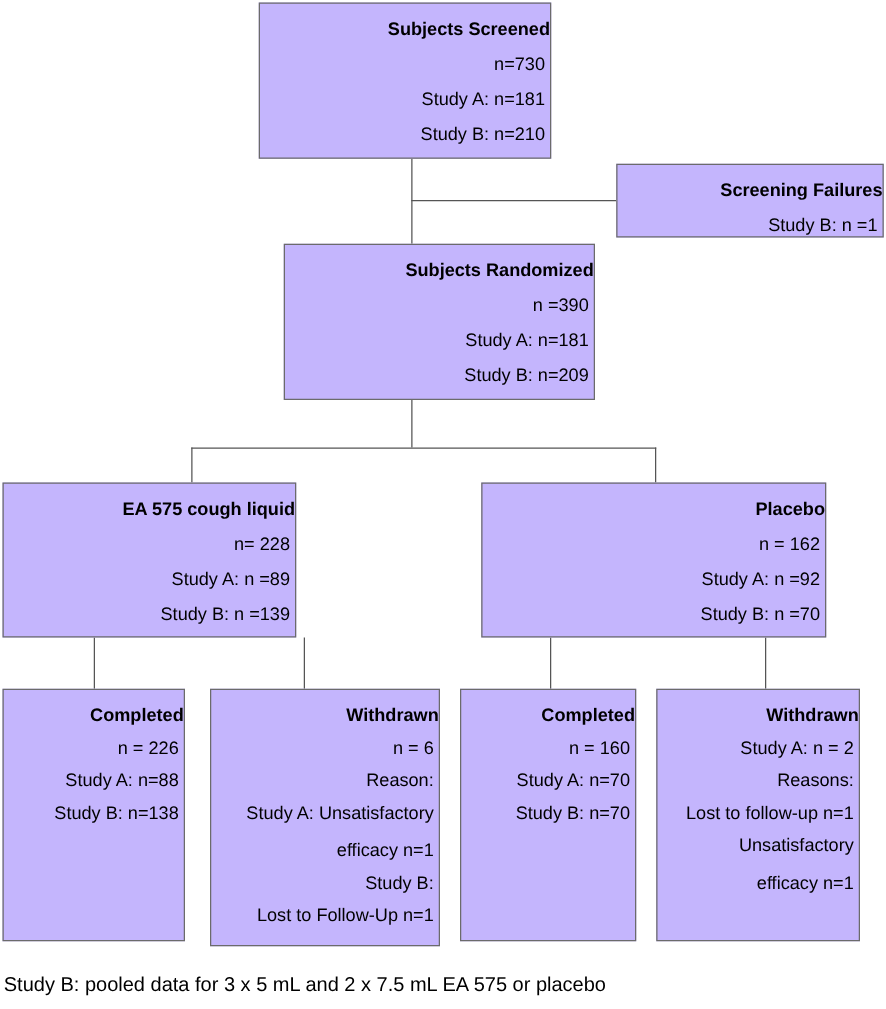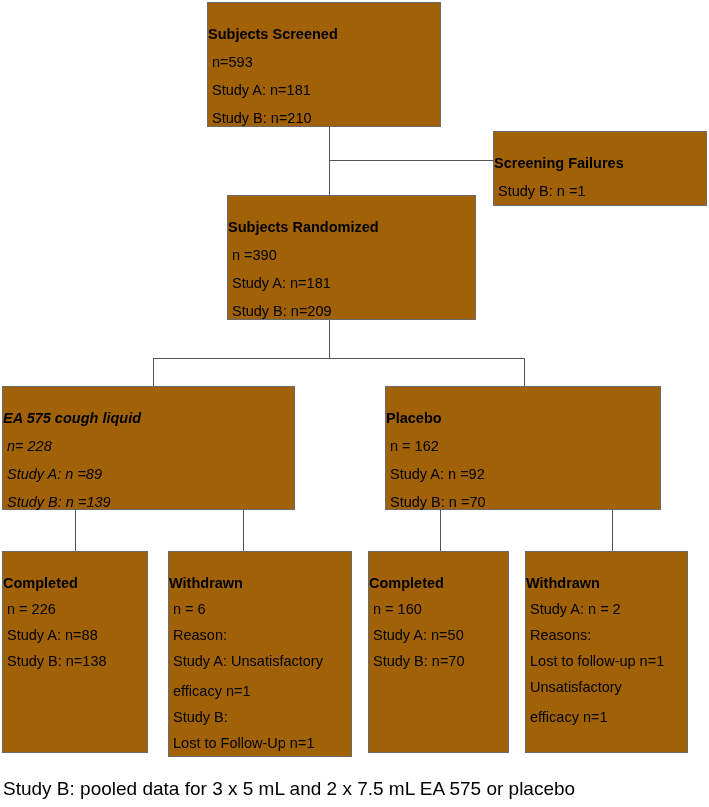--- a/index.html
+++ b/index.html
@@ -18,23 +18,23 @@
   #canvas {
     position: absolute;
     left: 0; top: 0;
     width: 709px;
     height: 807px;
   }
   .box {
     position: absolute;
     box-sizing: border-box;
     border: 1px solid #6b6b6b;
-    background: #a16207;
-    text-align: left;
-    padding-top: 16px;
+    background: #c4b5fd;
+    text-align: right;
+    padding-top: 6px;
   }
   .box .title {
     font-weight: bold;
     font-size: 14.5px;
     line-height: 18px;
     margin-top: 6px;
     margin-bottom: 2px;
   }
   .box .line {
     font-size: 14.5px;
@@ -54,30 +54,30 @@
     width: 1px;
     background: #555555;
   }
   .hline {
     position: absolute;
     height: 1px;
     background: #555555;
   }
   .footnote {
     position: absolute;
-    font-size: 19px;
+    font-size: 16px;
     line-height: 18px;
     white-space: nowrap;
   }
 
   
   #box-screened        { left: 207px; top: 2px;   width: 234px; height: 125px; }
-  #box-screening-fail  { left: 493px; top: 131px; width: 214px; height: 75px;  }
+  #box-screening-fail  { left: 493px; top: 131px; width: 214px; height: 59px;  }
   #box-randomized      { left: 207px; top: 195px; width: 249px; height: 125px; margin-left: 20px; }
-  #box-ea575           { left: 2px;   top: 386px; width: 293px; height: 124px; font-style: italic; }
+  #box-ea575           { left: 2px;   top: 386px; width: 235px; height: 124px; }
   #box-placebo         { left: 385px; top: 386px; width: 276px; height: 124px; }
   #box-completed-1     { left: 2px;   top: 551px; width: 146px; height: 202px; }
   #box-withdrawn-1     { left: 168px; top: 551px; width: 184px; height: 206px; }
   #box-completed-2     { left: 368px; top: 551px; width: 141px; height: 202px; }
   #box-withdrawn-2     { left: 525px; top: 551px; width: 163px; height: 202px; }
 </style>
 </head>
 <body>
 
 <div id="canvas">
@@ -92,21 +92,21 @@
   <div class="vline" style="left:524px; top:358px; height:28px;"></div>
 
   <div class="vline" style="left:75px; top:510px; height:41px;"></div>
   <div class="vline" style="left:243px; top:510px; height:41px;"></div>
 
   <div class="vline" style="left:440px; top:510px; height:41px;"></div>
   <div class="vline" style="left:612px; top:510px; height:41px;"></div>
 
   <div class="box" id="box-screened">
     <div class="title">Subjects Screened</div>
-    <div class="line">n=593</div>
+    <div class="line">n=730</div>
     <div class="line">Study A: n=181</div>
     <div class="line">Study B: n=210</div>
   </div>
 
   <div class="box" id="box-screening-fail">
     <div class="title">Screening Failures</div>
     <div class="line">Study B: n =1</div>
   </div>
 
   <div class="box" id="box-randomized">
@@ -143,21 +143,21 @@
     <div class="line tight">Reason:</div>
     <div class="line tight">Study A: Unsatisfactory</div>
     <div class="line sub">efficacy n=1</div>
     <div class="line tight">Study B:</div>
     <div class="line tight">Lost to Follow-Up n=1</div>
   </div>
 
   <div class="box" id="box-completed-2">
     <div class="title">Completed</div>
     <div class="line tight">n = 160</div>
-    <div class="line tight">Study A: n=50</div>
+    <div class="line tight">Study A: n=70</div>
     <div class="line tight">Study B: n=70</div>
   </div>
 
   <div class="box" id="box-withdrawn-2">
     <div class="title">Withdrawn</div>
     <div class="line tight">Study A: n = 2</div>
     <div class="line tight">Reasons:</div>
     <div class="line tight">Lost to follow-up n=1</div>
     <div class="line tight">Unsatisfactory</div>
     <div class="line sub">efficacy n=1</div>

